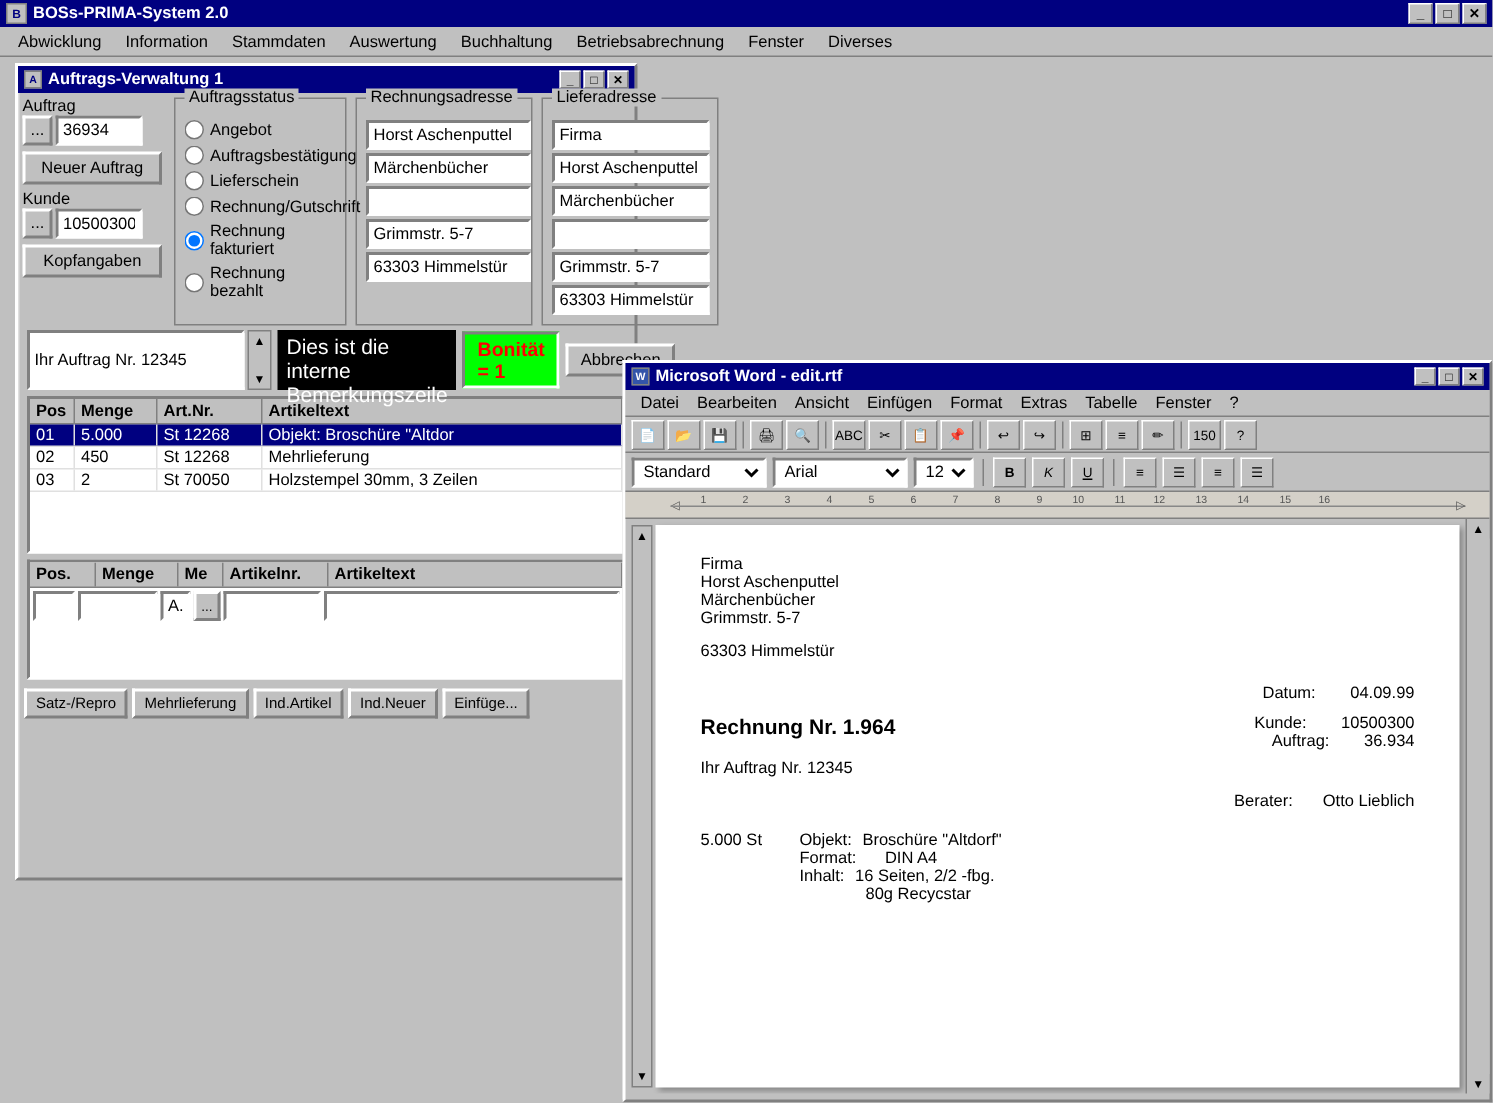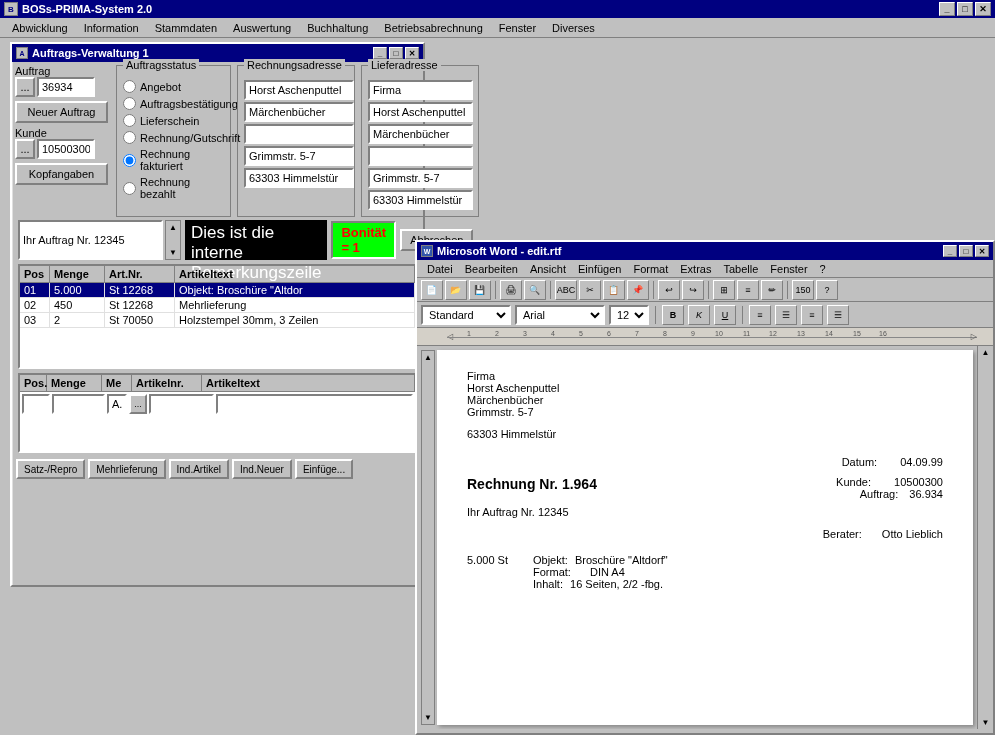--- a/index.html
+++ b/index.html
@@ -418,21 +418,21 @@
     </div>
 
     <div style="display:flex; align-items:stretch; padding: 0 6px; gap:4px; margin-bottom:4px;">
       <div style="display:flex; flex:1; align-items:center; gap:2px;">
         <input type="text" class="win-input" value="Ihr Auftrag Nr. 12345" style="width: 145px; height: 40px;">
         <div style="width:16px; height:40px; background:#c0c0c0; border:1px solid #808080; display:flex; flex-direction:column; align-items:center; justify-content:space-between; padding:2px 0;">
           <div style="font-size:8px;">▲</div>
           <div style="font-size:8px;">▼</div>
         </div>
       </div>
-      <div class="remark-area" style="width:145px; height:40px; font-size:17px;">
+      <div class="remark-area" style="width:145px; height:40px; font-size:14px;">
         <div>Dies ist die interne</div>
         <div>Bemerkungszeile</div>
       </div>
       <div style="display:flex; align-items:center; gap:4px;">
         <div class="bonitaet-badge">Bonität = 1</div>
         <button class="win-btn">Abbrechen</button>
       </div>
     </div>
 
     <div style="padding: 0 6px; margin-bottom:4px;">
@@ -460,21 +460,21 @@
           <div class="table-cell" style="width:55px;">2</div>
           <div class="table-cell" style="width:70px;">St 70050</div>
           <div class="table-cell" style="flex:1;">Holzstempel 30mm, 3 Zeilen</div>
         </div>
       </div>
     </div>
 
     <div style="padding: 0 6px; margin-bottom:4px;">
       <div class="table-container" style="height:80px;">
         <div class="table-header">
-          <div class="table-header-cell" style="width:27px;">Pos.</div>
+          <div class="table-header-cell" style="width:44px;">Pos.</div>
           <div class="table-header-cell" style="width:55px;">Menge</div>
           <div class="table-header-cell" style="width:30px;">Me</div>
           <div class="table-header-cell" style="width:70px;">Artikelnr.</div>
           <div class="table-header-cell" style="flex:1;">Artikeltext</div>
         </div>
         <div style="display:flex; align-items:center; gap:2px; padding:2px;">
           <input type="text" class="win-input" style="width: 28px;">
           <input type="text" class="win-input" style="width: 53px;">
           <input type="text" class="win-input" style="width: 20px;" value="A...">
           <div class="win-btn" style="width:18px;height:20px;padding:0;display:flex;align-items:center;justify-content:center;font-size:9px;">...</div>
@@ -612,21 +612,21 @@
           <div style="margin-top:8px;">
             <div style="display:flex; justify-content:space-between; align-items:flex-start;">
               <strong style="font-size:14px;">Rechnung Nr. 1.964</strong>
               <div style="text-align:right; font-size:11px;">
                 <div>
                   <span>Kunde:</span>
                   <span style="margin-left:20px;">10500300</span>
                 </div>
                 <div>
                   <span>Auftrag:</span>
-                  <span style="margin-left:8px;text-align:center;">36.934</span>
+                  <span style="margin-left:20px;text-align:center;">36.934</span>
                 </div>
               </div>
             </div>
           </div>
 
           <div style="margin-top:6px;">Ihr Auftrag Nr. 12345</div>
 
           <div style="margin-top:10px; display:flex; justify-content:flex-end;">
             <span>Berater:</span>
             <span style="margin-left:20px;">Otto Lieblich</span>
@@ -640,20 +640,23 @@
                 <span style="margin-left:4px;">Broschüre "Altdorf"</span>
               </div>
               <div>
                 <span>Format:</span>
                 <span style="margin-left:16px;">DIN A4</span>
               </div>
               <div>
                 <span>Inhalt:</span>
                 <span style="margin-left:4px;">16 Seiten, 2/2 -fbg.</span>
               </div>
+              <div>
+                <span style="margin-left:44px;">80g Recycstar</span>
+              </div>
             </div>
           </div>
         </div>
 
         <div style="position:absolute; left:4px; top:4px; bottom:4px; width:14px; background:#c0c0c0; border:1px solid #808080; display:flex; flex-direction:column; align-items:center;">
           <div style="font-size:8px; margin-top:2px;">▲</div>
           <div style="flex:1;"></div>
           <div style="font-size:8px; margin-bottom:2px;">▼</div>
         </div>
       </div>

